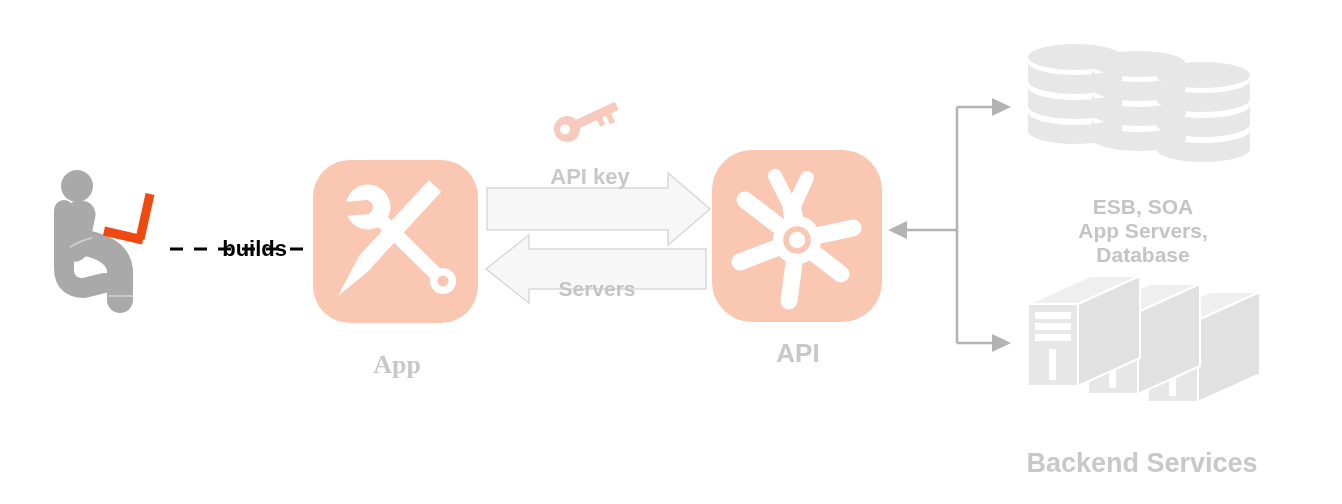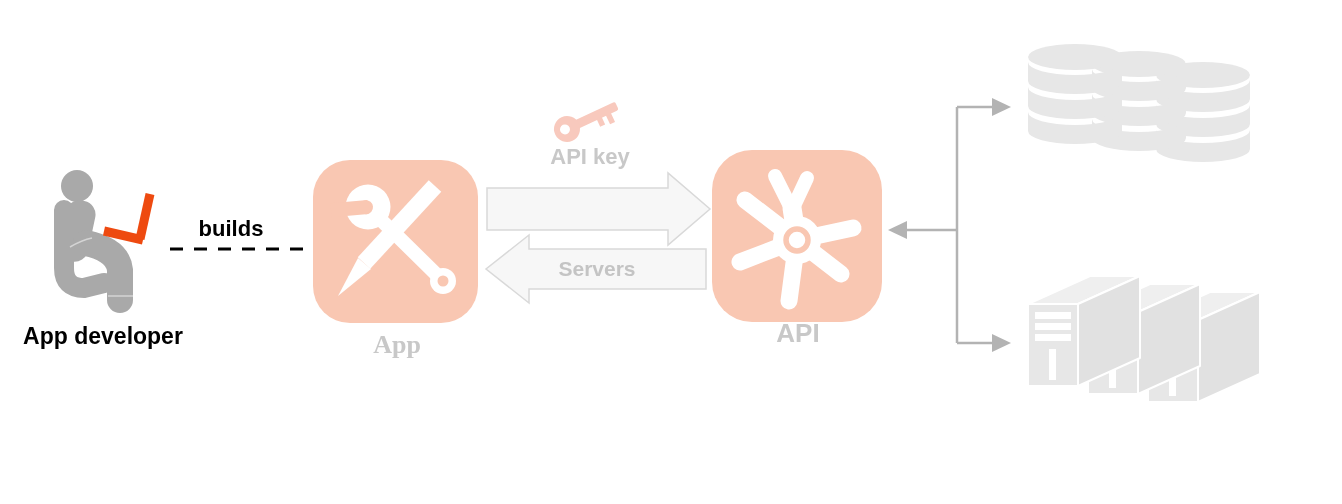--- a/index.html
+++ b/index.html
@@ -7,23 +7,23 @@
     --person_gray:#a9a9a9; --shape_gray:#e7e7e7; --shape_gray_dark:#e1e1e1;
     --shape_gray_light:#efefef; --connector:#b3b3b3; --arrow_fill:#f7f7f7;
     --arrow_stroke:#d9d9d9; --label_gray:#c8c8c8; --faint_gray:#c4c4c4; --black:#000000;
   }
   html,body{margin:0;padding:0;background:#fff;}
   #stage{
     position:relative; width:1342px; height:504px; background:#fff; overflow:hidden;
     font-family:"Liberation Sans", sans-serif;
   }
   #diagram-svg{position:absolute; left:0; top:0;}
-  .lbl{position:absolute; font-weight:bold; text-align:center; z-index:2;}
+  .lbl{position:absolute; font-weight:bold; text-align:center; z-index:2;margin-top:20px;}
   .lbl-developer{left:12px; top:323px; width:182px; font-size:23px; color:var(--black);}
-  .lbl-builds{left:175px; top:216px; width:112px; font-size:22px; color:var(--black);}
+  .lbl-builds{left:175px; top:216px; width:112px; font-size:22px; color:var(--black);text-align:right;}
   .lbl-app{left:345px; top:330px; width:104px; font-size:26px; color:var(--label_gray);font-family:Liberation Serif, serif;}
   .lbl-api{left:746px; top:318px; width:104px; font-size:26px; color:var(--label_gray);}
   .lbl-apikey{left:528px; top:144px; width:124px; font-size:22px; color:var(--label_gray);}
   .lbl-request{left:497px; top:197px; width:190px; font-size:21px; color:var(--faint_gray);}
   .lbl-response{left:502px; top:257px; width:190px; font-size:21px; color:var(--faint_gray);}
   .lbl-esb{left:1040px; top:175px; width:206px; font-size:21px; line-height:24px; color:var(--faint_gray); white-space:pre-line;}
   .lbl-backend{left:1008px; top:428px; width:268px; font-size:27px; color:var(--label_gray);}
 </style>
 </head>
 <body>
@@ -129,19 +129,22 @@
       <use href="#db-cylinder" x="1028" y="44"></use>
     </g>
 
     <g>
       <use href="#server-box" x="1148" y="320"></use>
       <use href="#server-box" x="1088" y="312"></use>
       <use href="#server-box" x="1028" y="304"></use>
     </g>
   </svg>
 
-  <div class="lbl lbl-developer">App developer</div>
   <div class="lbl lbl-builds">builds</div>
   <div class="lbl lbl-app">App</div>
   <div class="lbl lbl-apikey">API key</div>
   <div class="lbl lbl-response">Servers</div>
   <div class="lbl lbl-api">API</div>
+  <div class="lbl lbl-esb">ESB, SOA
+App Servers,
+Database</div>
+  <div class="lbl lbl-backend">Backend Services</div>
 </div>
 
 </body></html>

